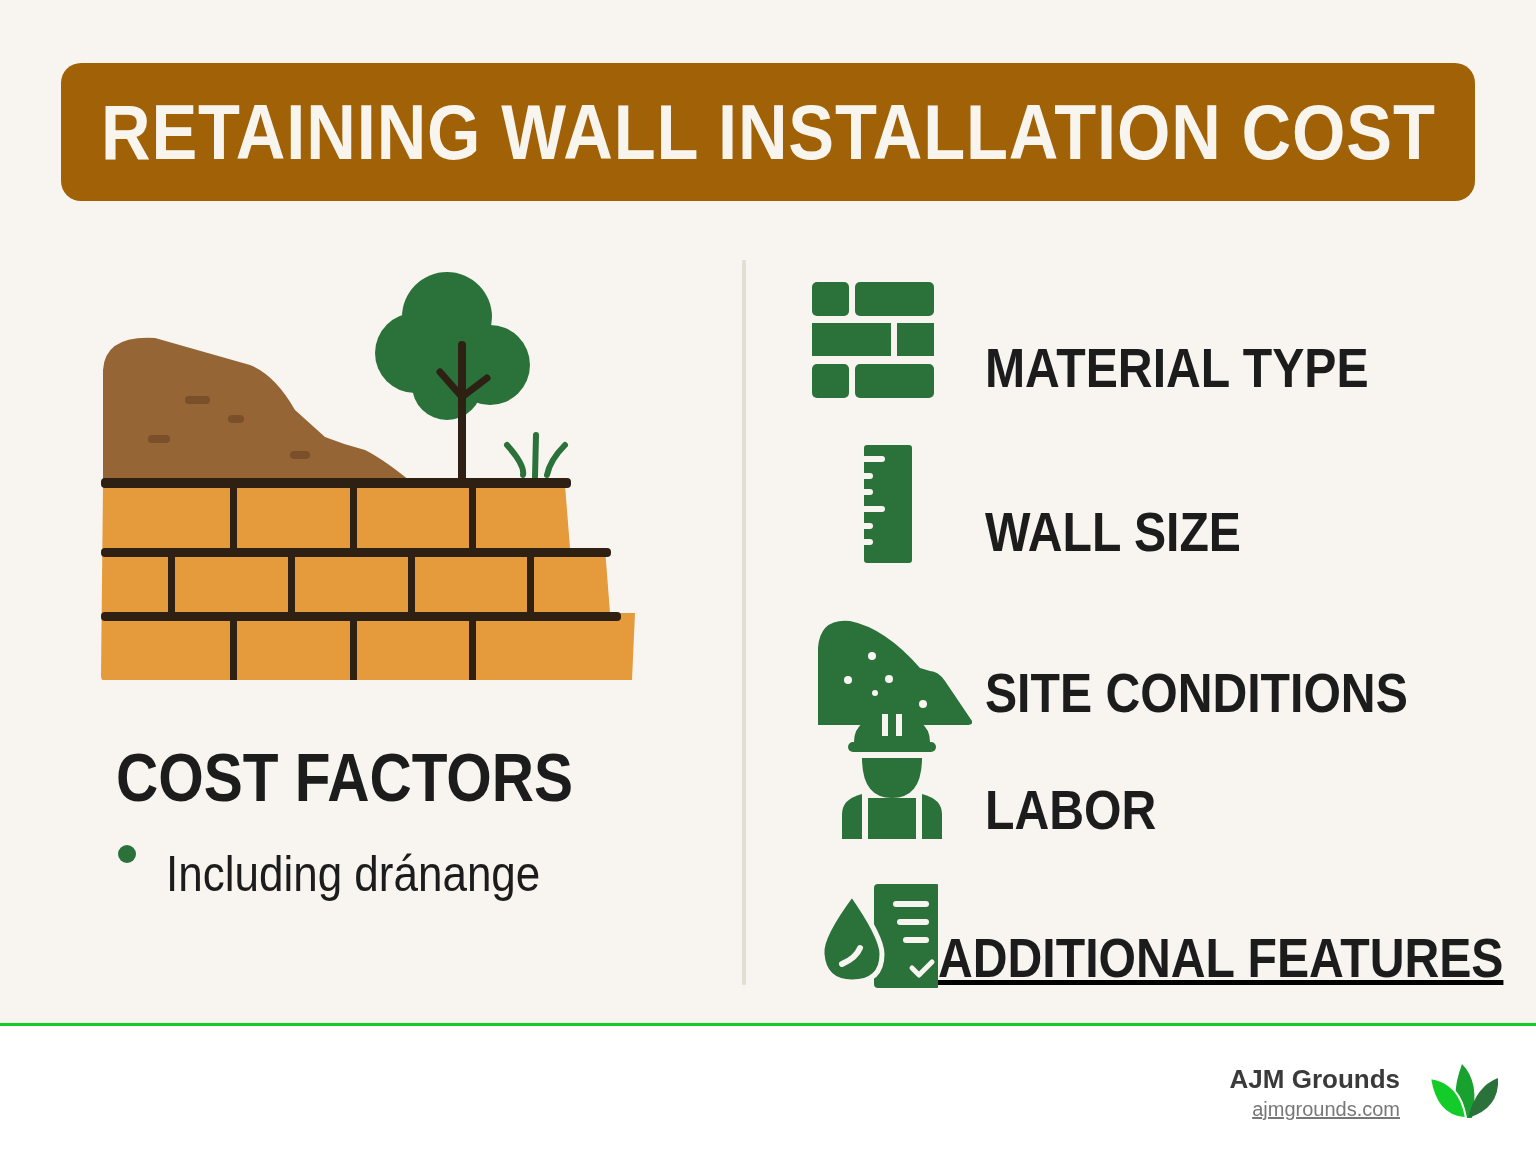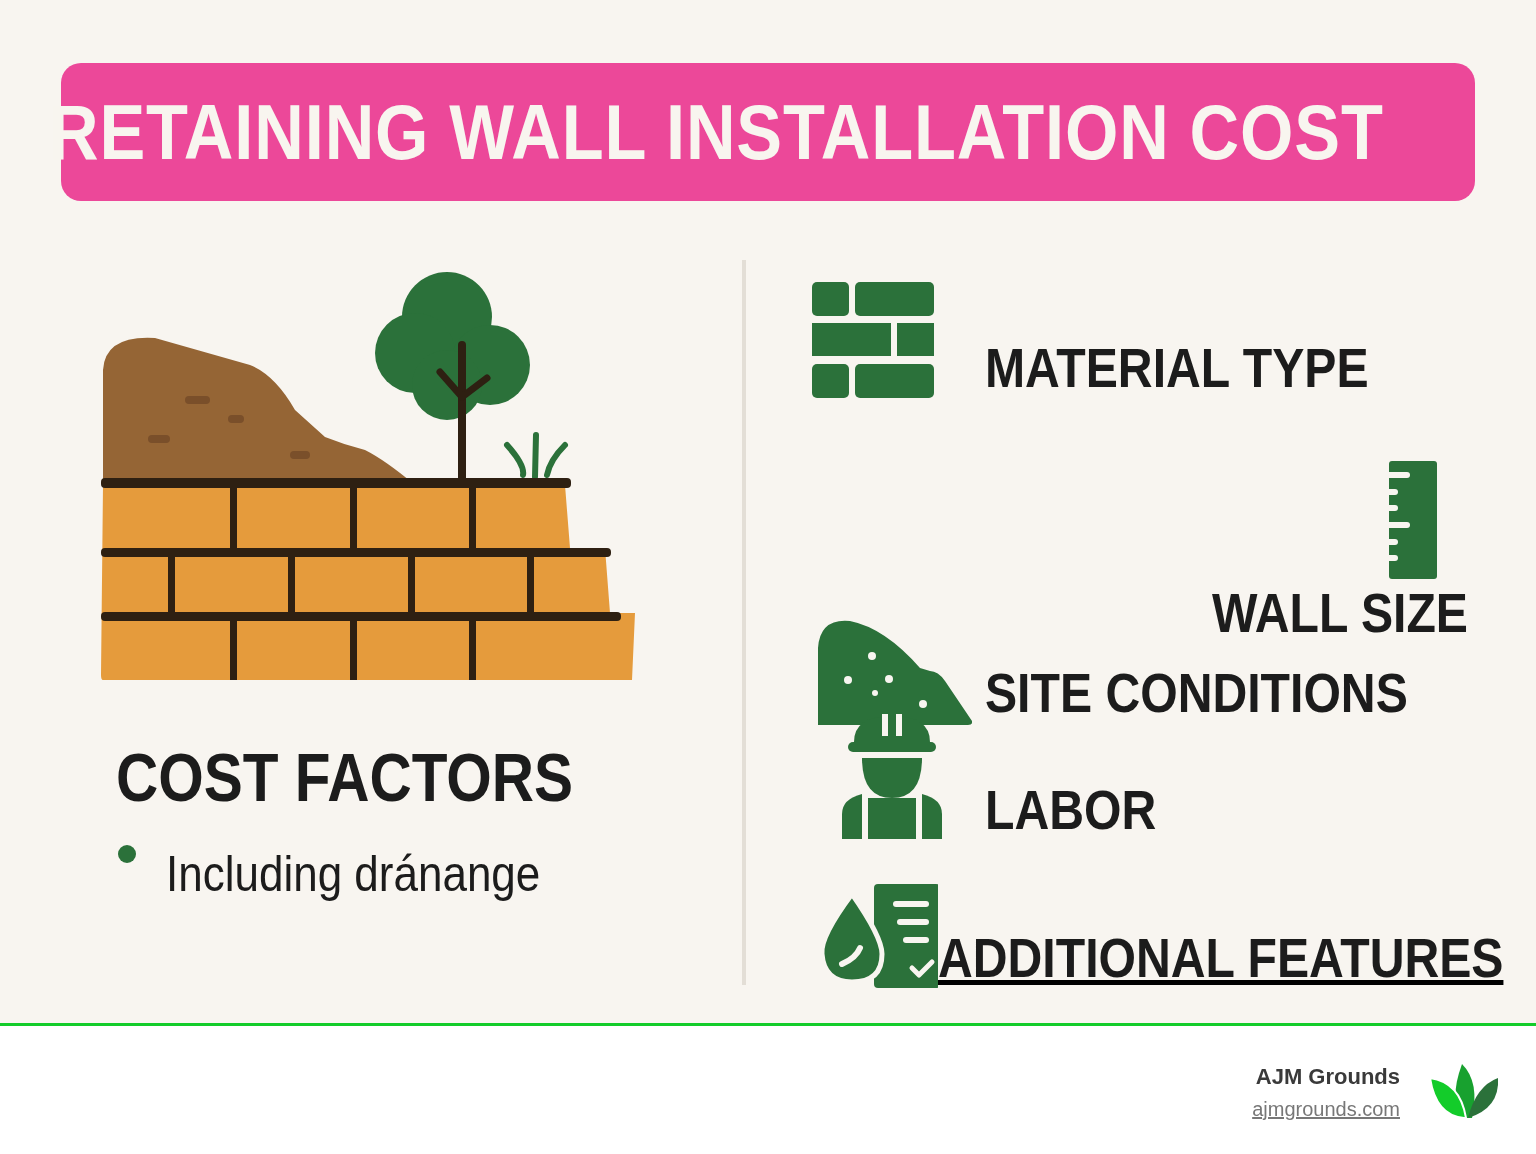--- a/index.html
+++ b/index.html
@@ -3,22 +3,22 @@
 <meta charset="utf-8">
 <style>
   html, body { margin: 0; padding: 0; }
   body {
     width: 1536px; height: 1154px; position: relative; overflow: hidden;
     background: #f8f5f0;
     font-family: "Liberation Sans", "DejaVu Sans", sans-serif;
   }
   .title-banner {
     position: absolute; left: 61px; top: 63px; width: 1414px; height: 138px;
-    background: #ec4899; border-radius: 20px;
-    display: flex; align-items: center; justify-content: flex-end;
+    background: #a16207; border-radius: 20px;
+    display: flex; align-items: center; justify-content: center;
   }
   .title-text {
     color: #f8f5ef; font-weight: 700; font-size: 78px; letter-spacing: 1px;
     font-family: "Liberation Sans", "DejaVu Sans", sans-serif;
     transform: scaleX(0.88); white-space: nowrap;
   }
   .illustration { position: absolute; left: 95px; top: 265px; width: 545px; height: 425px; }
   .cost-title {
     position: absolute; left: 116px; top: 738px; font-size: 68px; font-weight: 700;
     color: #1c1c1c; transform: scaleX(0.86); transform-origin: left top; white-space: nowrap;
@@ -30,21 +30,21 @@
   }
   .divider { position: absolute; left: 742px; top: 260px; width: 4px; height: 725px; background: #e3ded6; }
   .factor { position: absolute; left: 810px; width: 700px; display: flex; align-items: flex-end; }
   .factor .icon { width: 175px; display: flex; justify-content: flex-start; align-items: center; }
   .factor-label {
     font-size: 56px; font-weight: 700; color: #1c1c1c; white-space: nowrap;
     transform: scaleX(0.86); transform-origin: left center;
   }
   .footer-line { position: absolute; left: 0; top: 1023px; width: 1536px; height: 3px; background: #13cc2a; }
   .footer { position: absolute; left: 0; top: 1026px; width: 1536px; height: 128px; background: #ffffff; }
-  .brand-name { position: absolute; right: 136px; top: 1064px; font-size: 22px; font-weight: 700; color: #3a3a3a; }
+  .brand-name { position: absolute; right: 136px; top: 1064px; font-size: 26px; font-weight: 700; color: #3a3a3a; }
   .brand-url { position: absolute; right: 136px; top: 1098px; font-size: 20px; color: #777; text-decoration: underline; }
   .brand-logo { position: absolute; left: 1428px; top: 1062px; }
 </style>
 </head>
 <body>
 
 <div class="title-banner">
   <span class="title-text">RETAINING WALL INSTALLATION COST</span>
 </div>
 
@@ -108,21 +108,21 @@
       <rect x="45" y="2" width="79" height="34" rx="5" fill="#2b713a"></rect>
       <rect x="2" y="43" width="79" height="33" fill="#2b713a"></rect>
       <rect x="87" y="43" width="37" height="33" fill="#2b713a"></rect>
       <rect x="2" y="84" width="37" height="34" rx="5" fill="#2b713a"></rect>
       <rect x="45" y="84" width="79" height="34" rx="5" fill="#2b713a"></rect>
     </svg>
   </div>
   <span class="factor-label">MATERIAL TYPE</span>
 </div>
 
-<div class="factor" style="top:460px;height:120px;flex-direction:column;">
+<div class="factor" style="top:444px;height:120px;">
   <div class="icon" style="padding-left:52px;width:123px;">
     <svg width="52" height="120" viewBox="0 0 52 120">
       <rect x="2" y="1" width="48" height="118" rx="3" fill="#2b713a"></rect>
       <g stroke="#f8f5f0" stroke-width="6" stroke-linecap="round">
         <line x1="0" y1="15" x2="20" y2="15"></line>
         <line x1="0" y1="32" x2="8" y2="32"></line>
         <line x1="0" y1="48" x2="8" y2="48"></line>
         <line x1="0" y1="65" x2="20" y2="65"></line>
         <line x1="0" y1="82" x2="8" y2="82"></line>
         <line x1="0" y1="98" x2="8" y2="98"></line>

